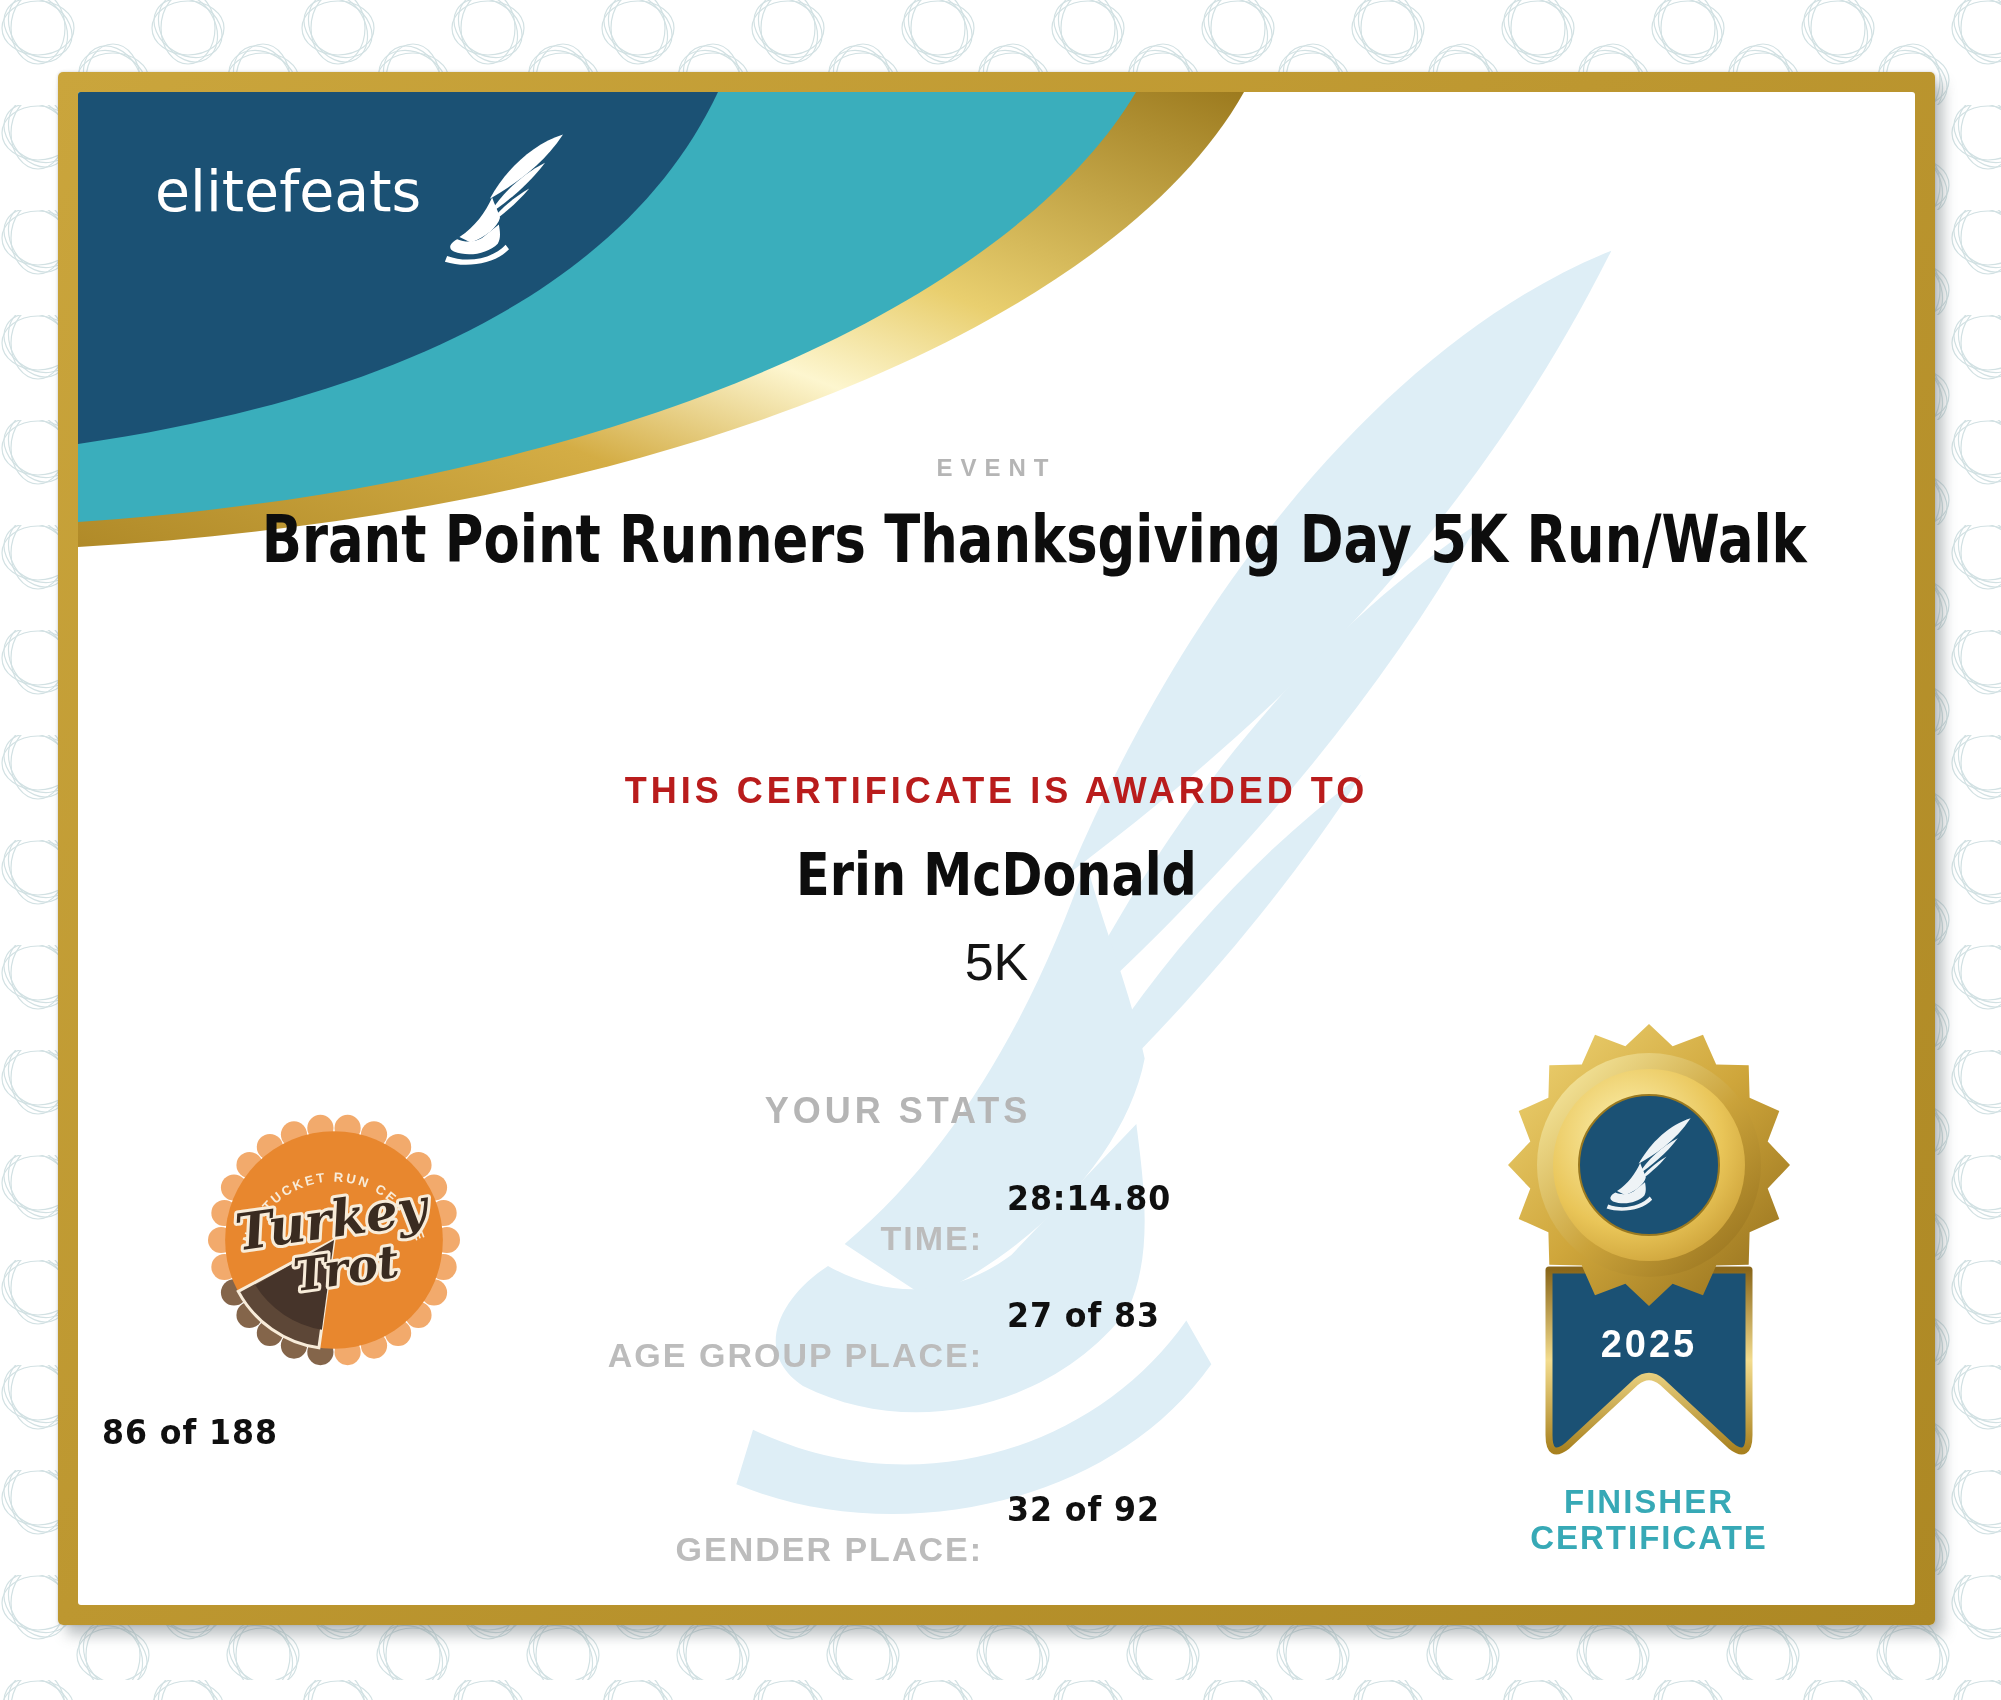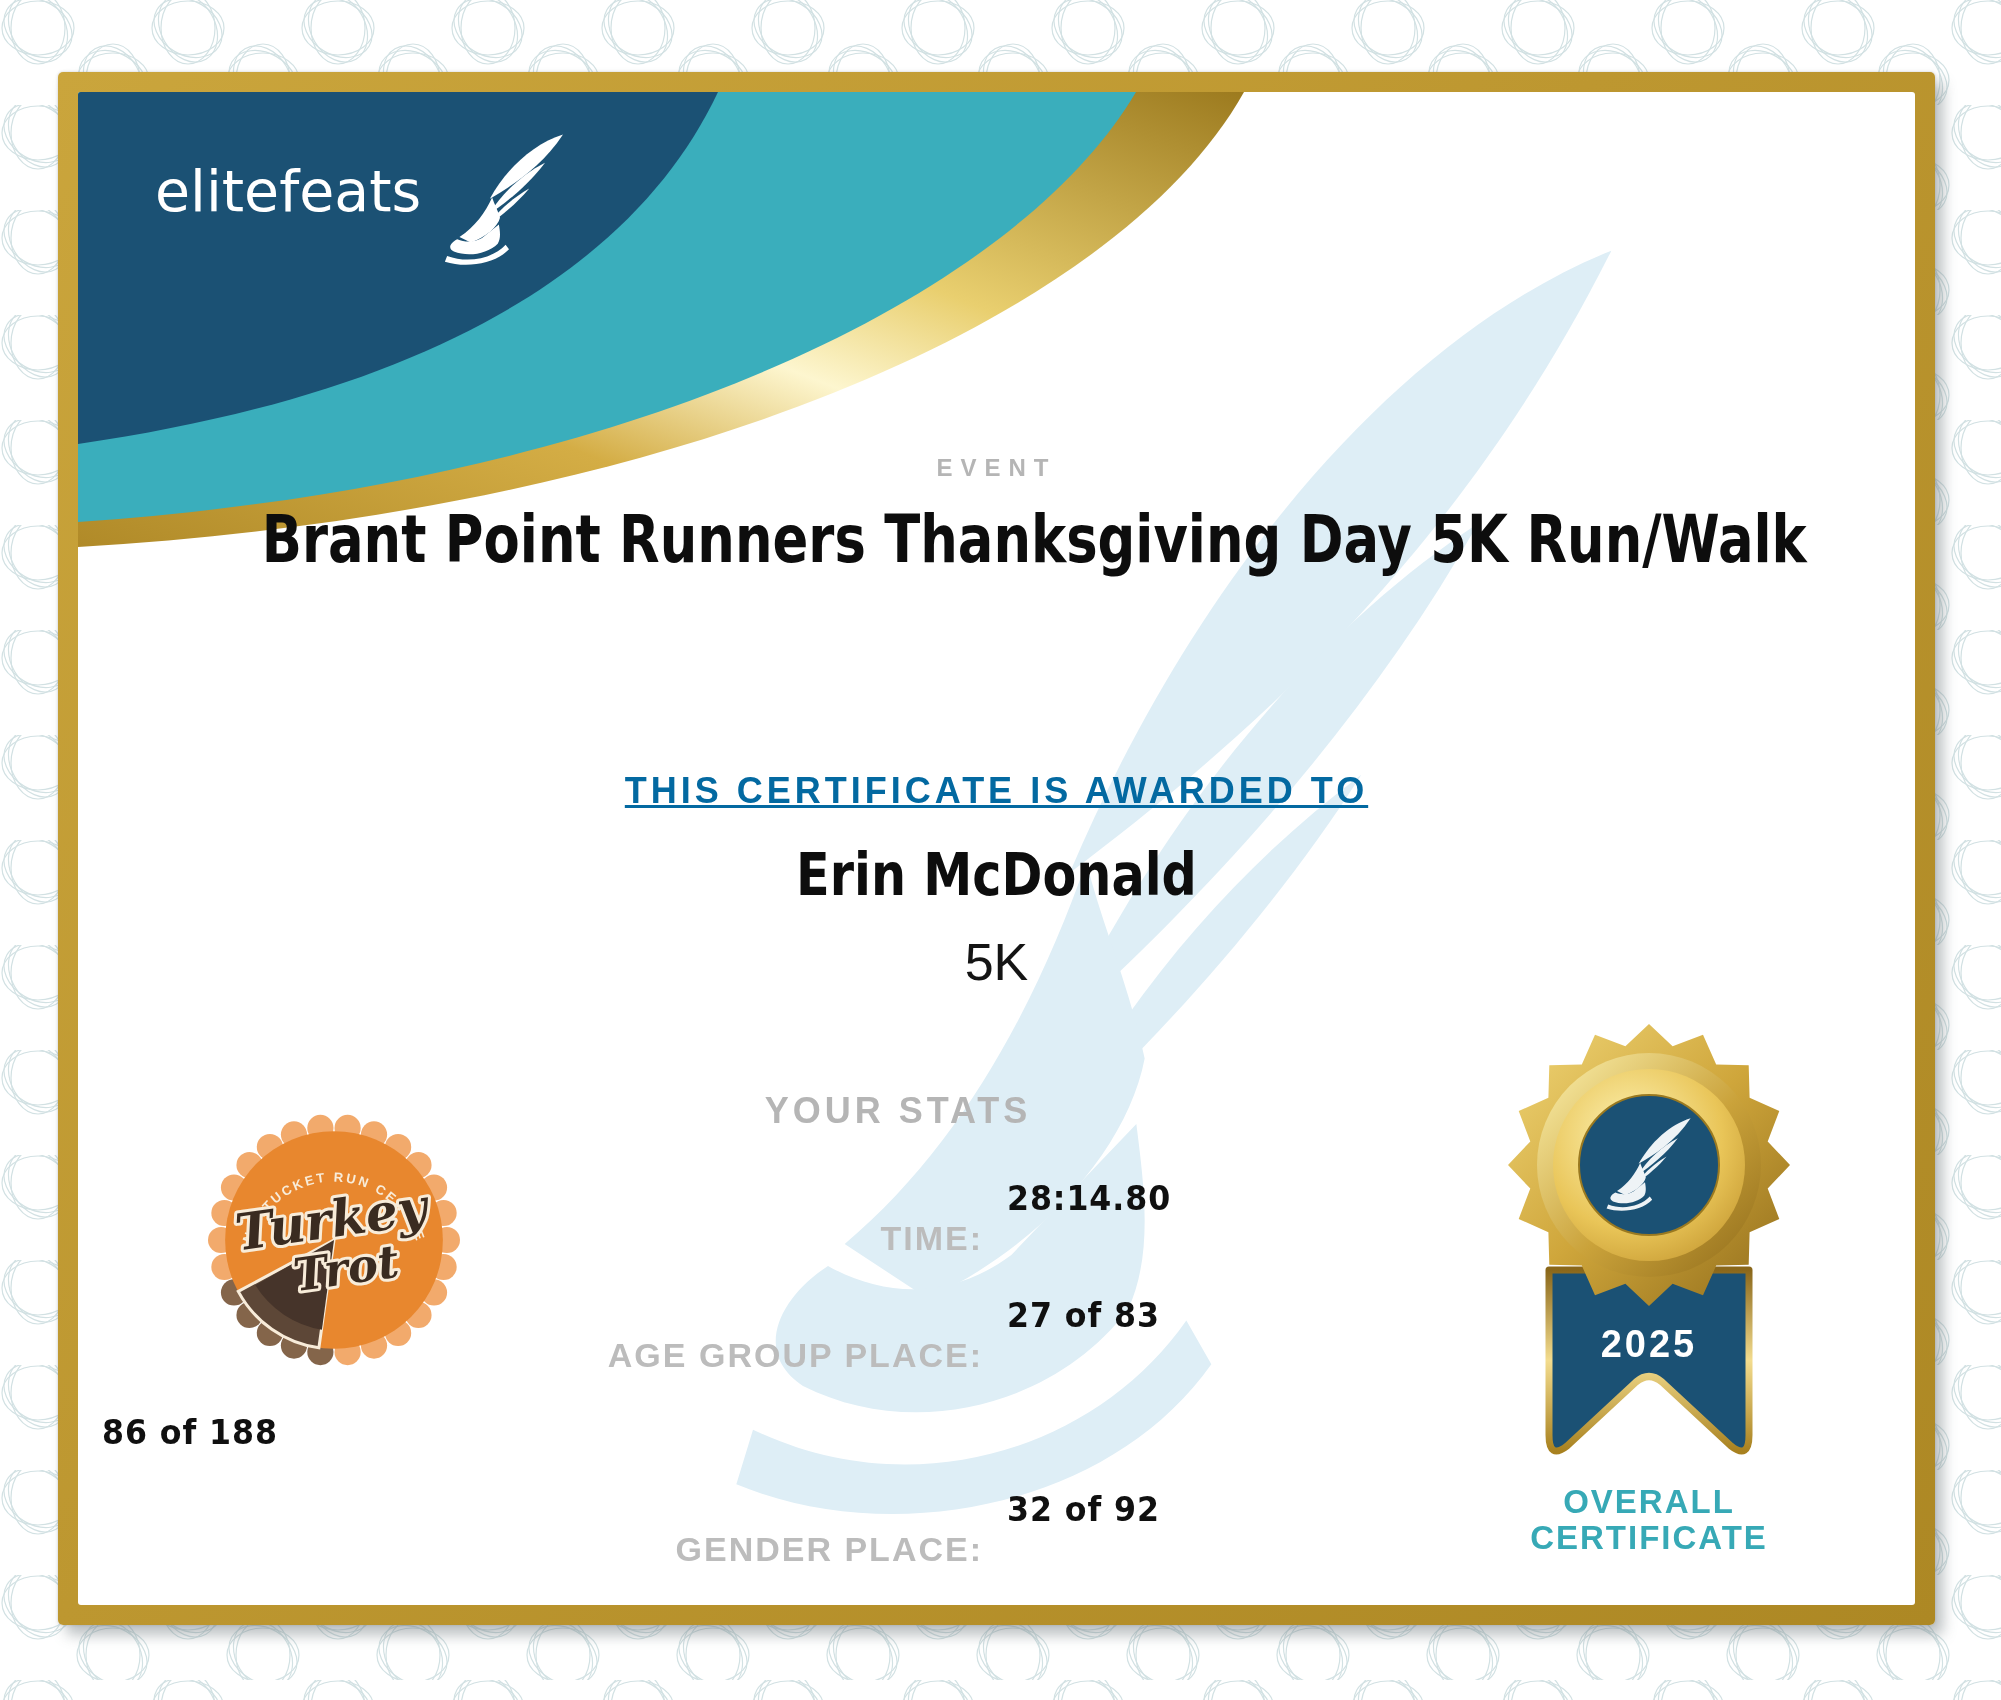--- a/index.html
+++ b/index.html
@@ -16,21 +16,21 @@
   .header-swoosh{position:absolute;left:0;top:0;}
   .logo{position:absolute;left:57px;top:66px;}
   .logo-text{font-size:57px;font-weight:normal;color:#ffffff;letter-spacing:0px;
              font-family:"DejaVu Sans",sans-serif;margin-left:20px;}
   .logo-icon{position:absolute;left:302px;top:-28px;}
   .centered{position:absolute;left:0;width:1837px;text-align:center;}
   .event-label{top:362px;font-size:24px;font-weight:bold;color:#b5b5b5;letter-spacing:8px;}
   .event-title{top:413px;font-size:66px;line-height:70px;font-weight:bold;color:#0d0d0d;
                font-family:"DejaVu Sans",sans-serif;white-space:nowrap;
                transform:scaleX(.80);transform-origin:50% 50%;}
-  .awarded-label{top:678px;font-size:36px;font-weight:bold;color:#0369a1;letter-spacing:4px;text-decoration:underline;}
+  .awarded-label{top:678px;font-size:36px;font-weight:bold;color:#b91c1c;letter-spacing:4px;}
   .runner-name{top:748px;font-size:58px;line-height:70px;font-weight:bold;color:#0d0d0d;
                font-family:"DejaVu Sans",sans-serif;transform:scaleX(.85);transform-origin:50% 50%;}
   .division{top:845px;font-size:52px;line-height:50px;font-weight:400;color:#141414;}
   .stats-heading{top:998px;width:1572px;font-size:36px;font-weight:bold;color:#b5b5b5;letter-spacing:4px;padding-left:34px;}
   .stats{position:absolute;left:0;top:1085px;width:1837px;}
   .stat-row{display:flex;line-height:42px;margin-bottom:35px;}
   .stat-label{width:905px;text-align:right;font-size:34px;font-weight:bold;color:#bcbcbc;letter-spacing:2px;margin-top:40px;}
   .stat-value{margin-left:24px;width:800px;text-align:left;font-size:34px;font-weight:bold;color:#101010;
               font-family:"DejaVu Sans",sans-serif;letter-spacing:1px;transform:scaleX(.93);transform-origin:0 50%;}
   .turkey-logo{position:absolute;left:130px;top:1022px;}
@@ -200,19 +200,19 @@
         <text x="150" y="337" text-anchor="middle" font-size="38" font-weight="bold" fill="#ffffff" letter-spacing="3">2025</text>
 
         <path id="rosette-burst" fill="url(#burstG)" d="M150.0,4.0L173.6,26.3L204.0,14.7L217.2,44.4L249.7,45.3L250.6,77.8L280.3,91.0L268.7,121.4L291.0,145.0L268.7,168.6L280.3,199.0L250.6,212.2L249.7,244.7L217.2,245.6L204.0,275.3L173.6,263.7L150.0,286.0L126.4,263.7L96.0,275.3L82.8,245.6L50.3,244.7L49.4,212.2L19.7,199.0L31.3,168.6L9.0,145.0L31.3,121.4L19.7,91.0L49.4,77.8L50.3,45.3L82.8,44.4L96.0,14.7L126.4,26.3Z"></path>
         <circle cx="150" cy="145" r="112" fill="url(#ringG)"></circle>
         <circle cx="150" cy="145" r="96" fill="url(#faceG)"></circle>
         <circle cx="150" cy="145" r="70" fill="#1b5174" stroke="#9a7920" stroke-width="2"></circle>
         <use href="#wingfoot" x="102" y="95" width="96" height="96" fill="#eef3f6"></use>
       </svg>
 
       <div class="medal-caption">
-        <div>OVERALL</div>
+        <div>FINISHER</div>
         <div>CERTIFICATE</div>
       </div>
 
     </div>
   </div>
 </div>
 
 </body></html>

